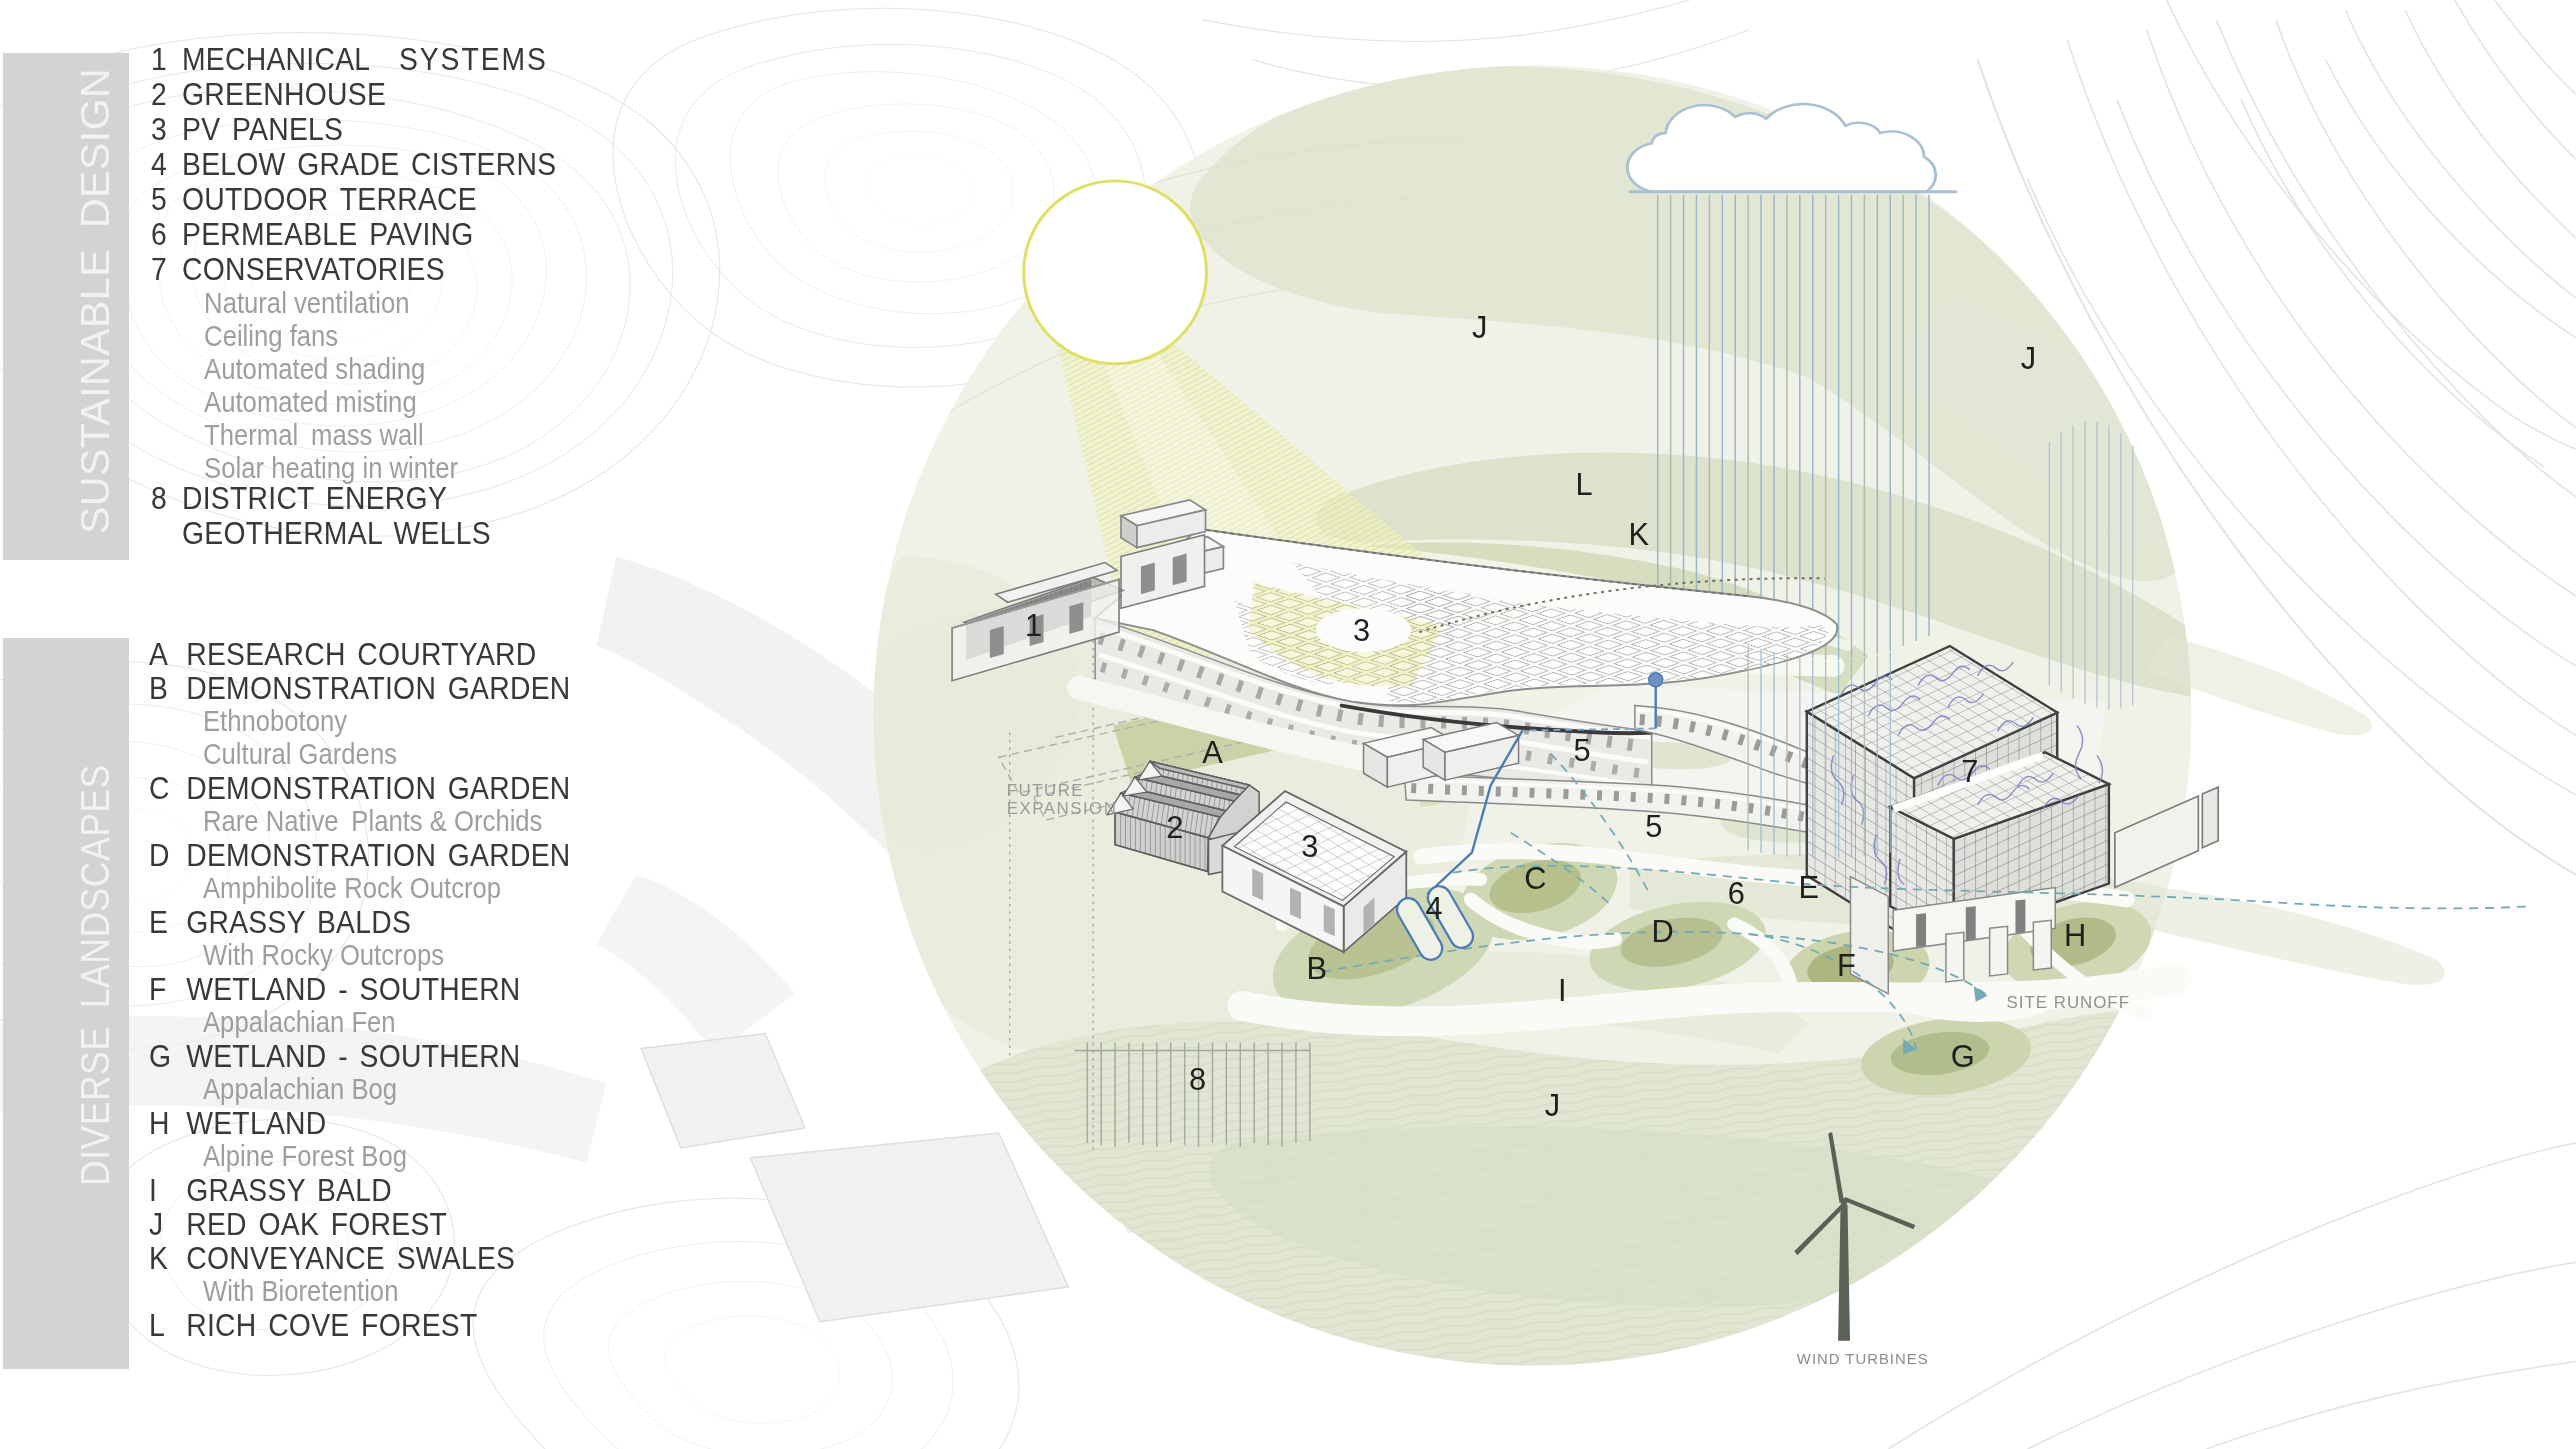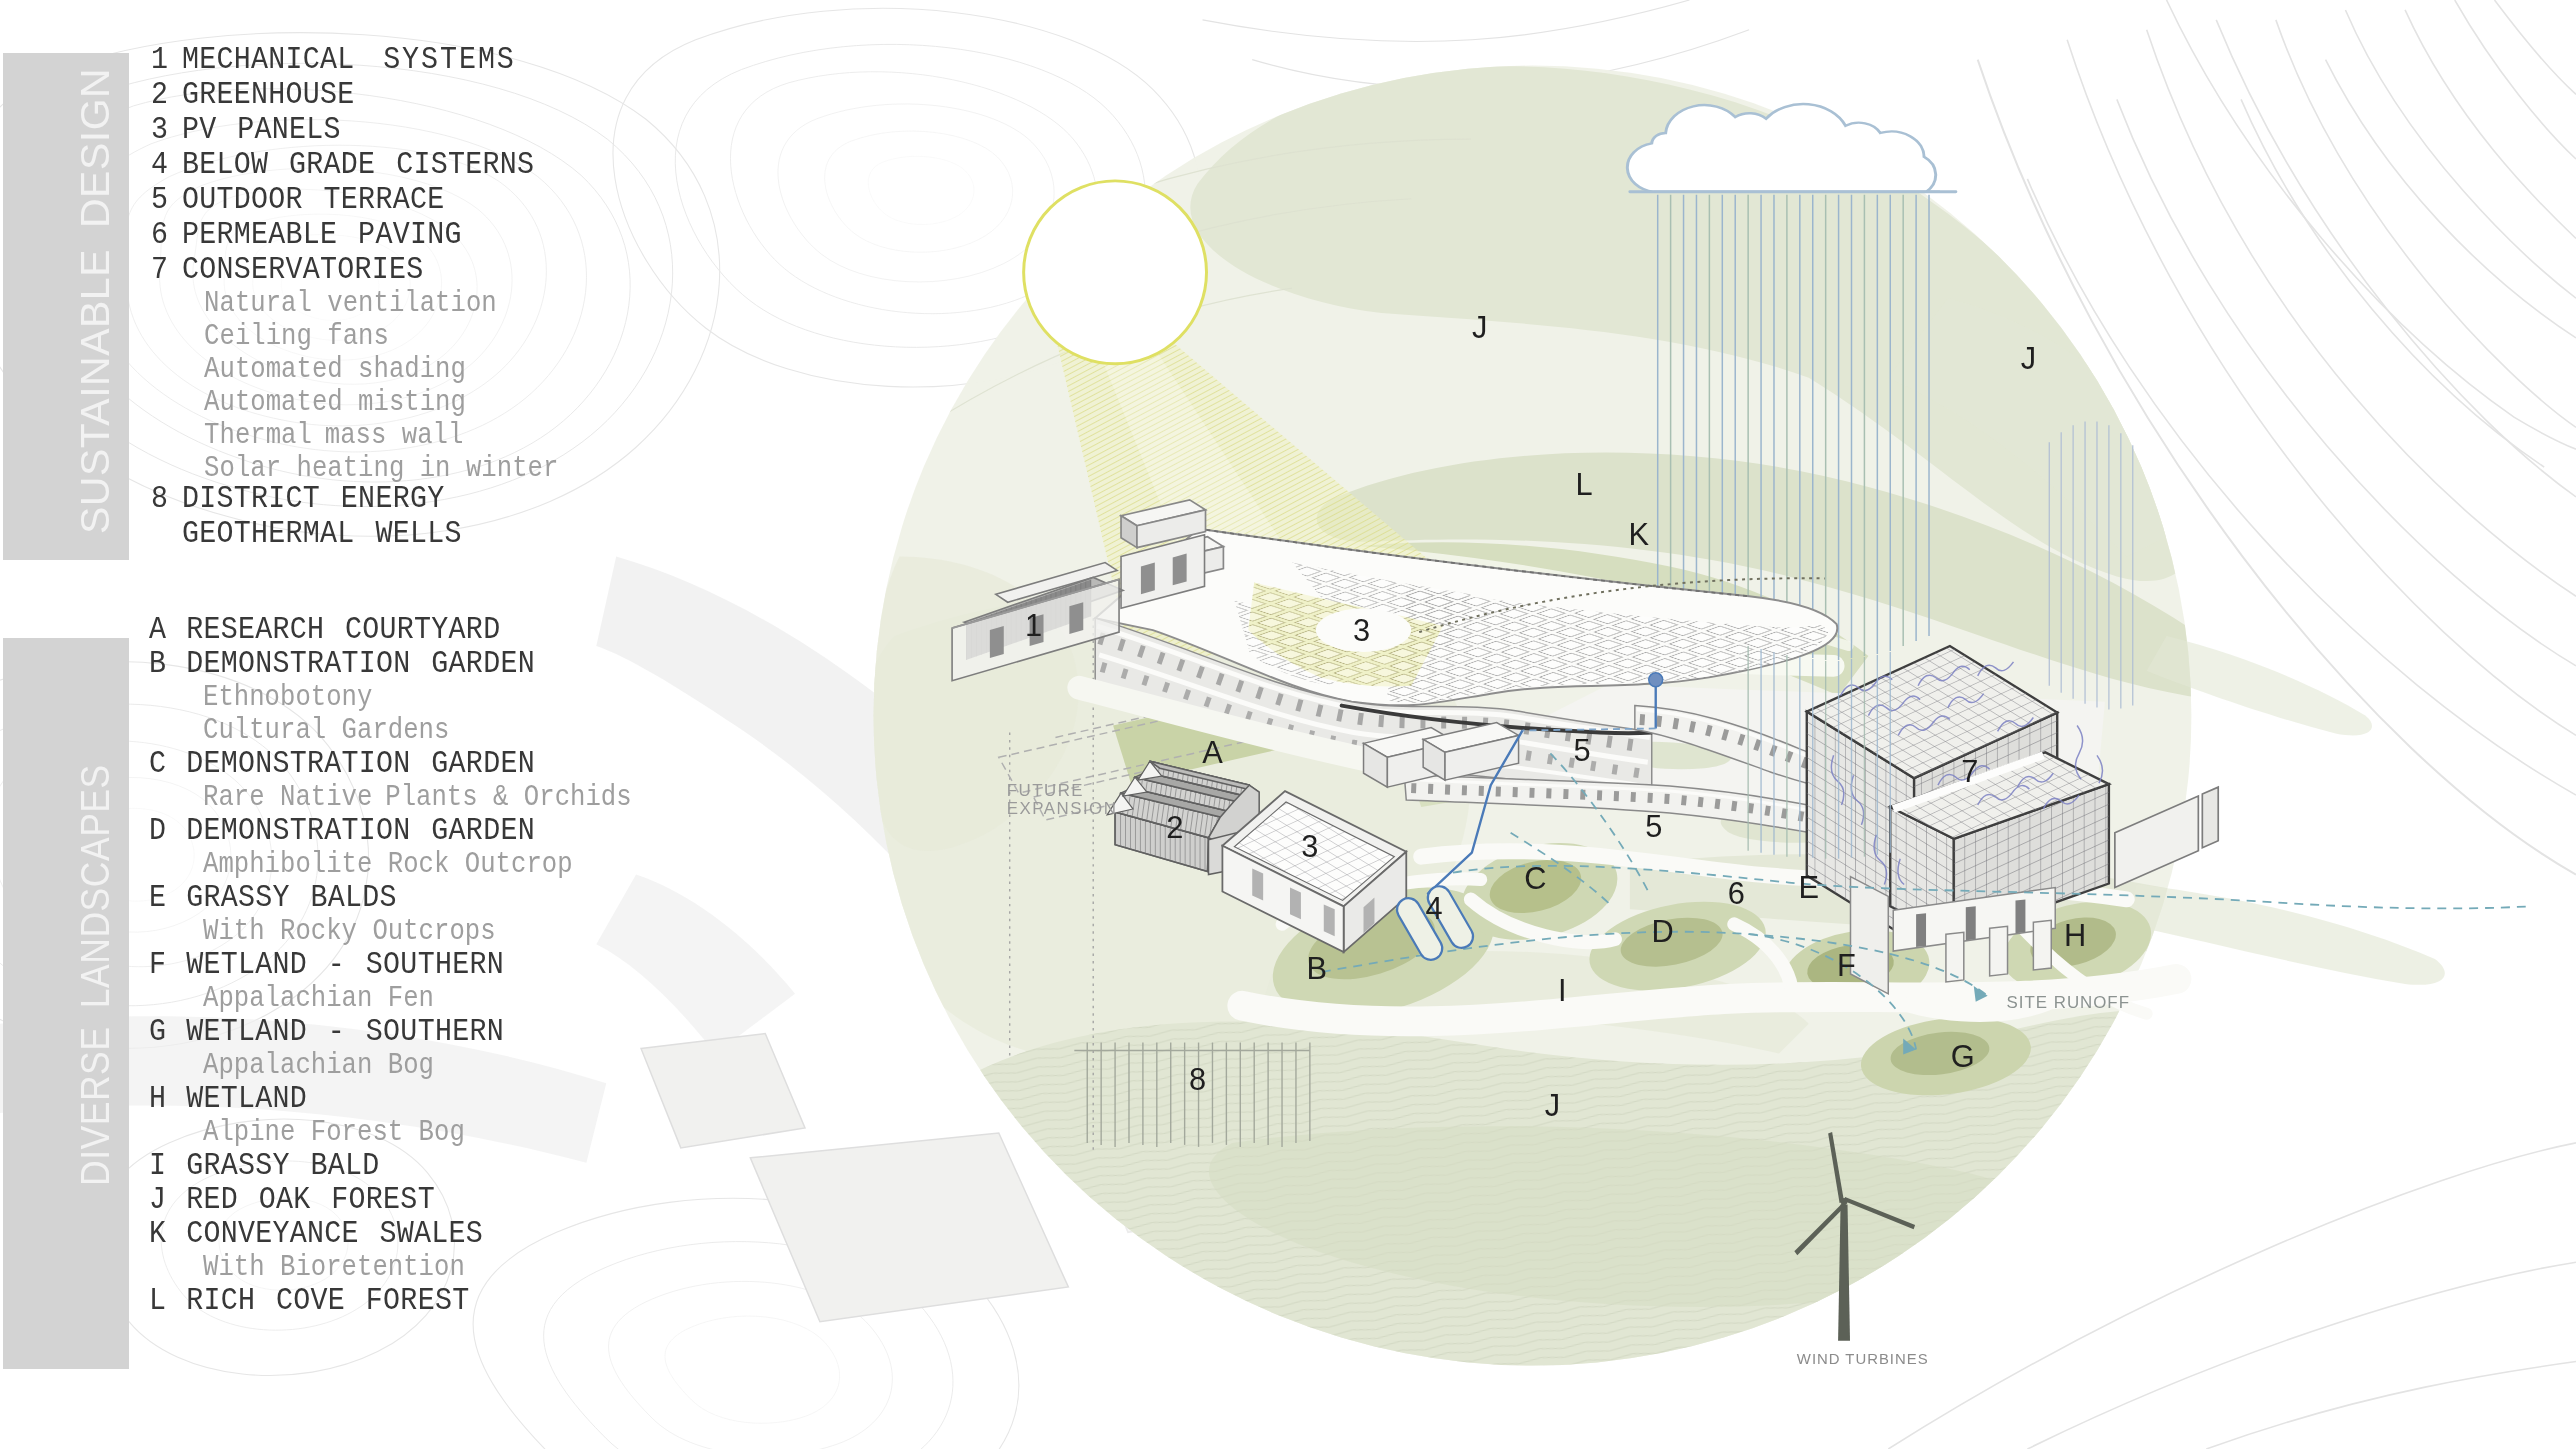--- a/index.html
+++ b/index.html
@@ -1,19 +1,19 @@
 <!DOCTYPE html>
 <html><head>
 <meta charset="utf-8">
 <style>
 html,body{margin:0;padding:0;background:#fff;}
 .page{position:relative;width:2576px;height:1449px;background:#ffffff;overflow:hidden;font-family:"Liberation Sans",sans-serif;}
 .bar{position:absolute;left:3px;width:126px;background:#d3d3d3;}
 .bartext{position:absolute;color:#f2f2f2;white-space:nowrap;transform-origin:left top;}
-.leg{position:absolute;color:#383838;font-family:Liberation Mono, monospace;}
+.leg{position:absolute;color:#383838;}
 .row{transform:scaleX(0.885);transform-origin:left top;}
 .li{line-height:35px;font-size:32px;white-space:nowrap;letter-spacing:0.3px;word-spacing:4px;}
 .li .no{display:inline-block;width:35px;letter-spacing:0;}
 .lg2 .li{line-height:34px;}
 .lg2 .li .no{width:42px;}
 .ls{line-height:33px;font-size:29px;color:#9e9e9e;white-space:nowrap;padding-left:60px;}
 .lg2 .ls{padding-left:61px;}
 .art{position:absolute;left:0;top:0;}
 </style>
 </head>
@@ -591,21 +591,21 @@
 <div class="ls">Ceiling fans</div>
 <div class="ls">Automated shading</div>
 <div class="ls">Automated misting</div>
 <div class="ls">Thermal mass wall</div>
 <div class="ls">Solar heating in winter</div>
 <div class="li" style="margin-top:-4px;"><span class="no">8</span>DISTRICT ENERGY</div>
 <div class="li"><span class="no"></span>GEOTHERMAL WELLS</div>
       </div>
 </div>
 
-<div class="leg lg2" style="left:149px;top:613px;">
+<div class="leg lg2" style="left:149px;top:637px;">
 <div class="row">
         <div class="li"><span class="no">A</span>RESEARCH COURTYARD</div>
 <div class="li"><span class="no">B</span>DEMONSTRATION GARDEN</div>
 <div class="ls">Ethnobotony</div>
 <div class="ls">Cultural Gardens</div>
 <div class="li"><span class="no">C</span>DEMONSTRATION GARDEN</div>
 <div class="ls">Rare Native Plants &amp; Orchids</div>
 <div class="li"><span class="no">D</span>DEMONSTRATION GARDEN</div>
 <div class="ls">Amphibolite Rock Outcrop</div>
 <div class="li"><span class="no">E</span>GRASSY BALDS</div>

